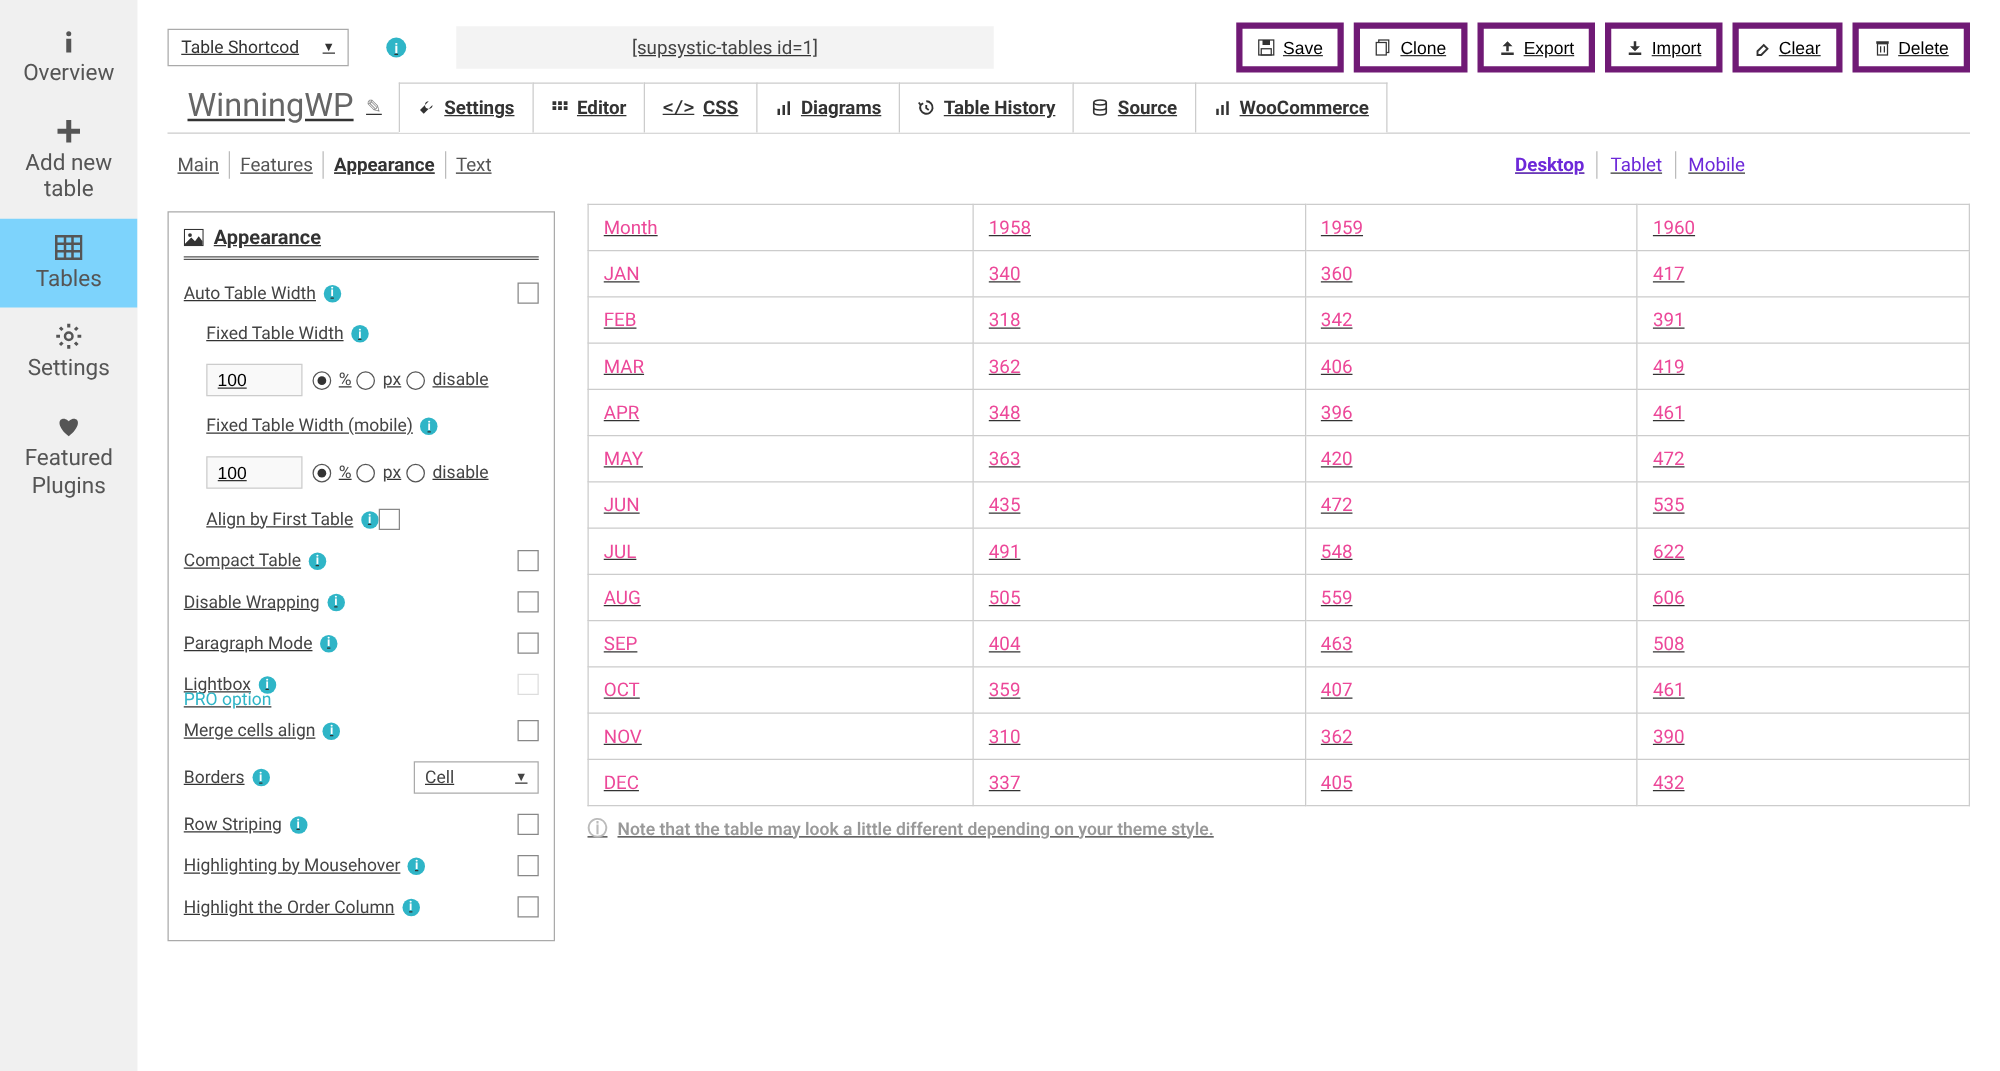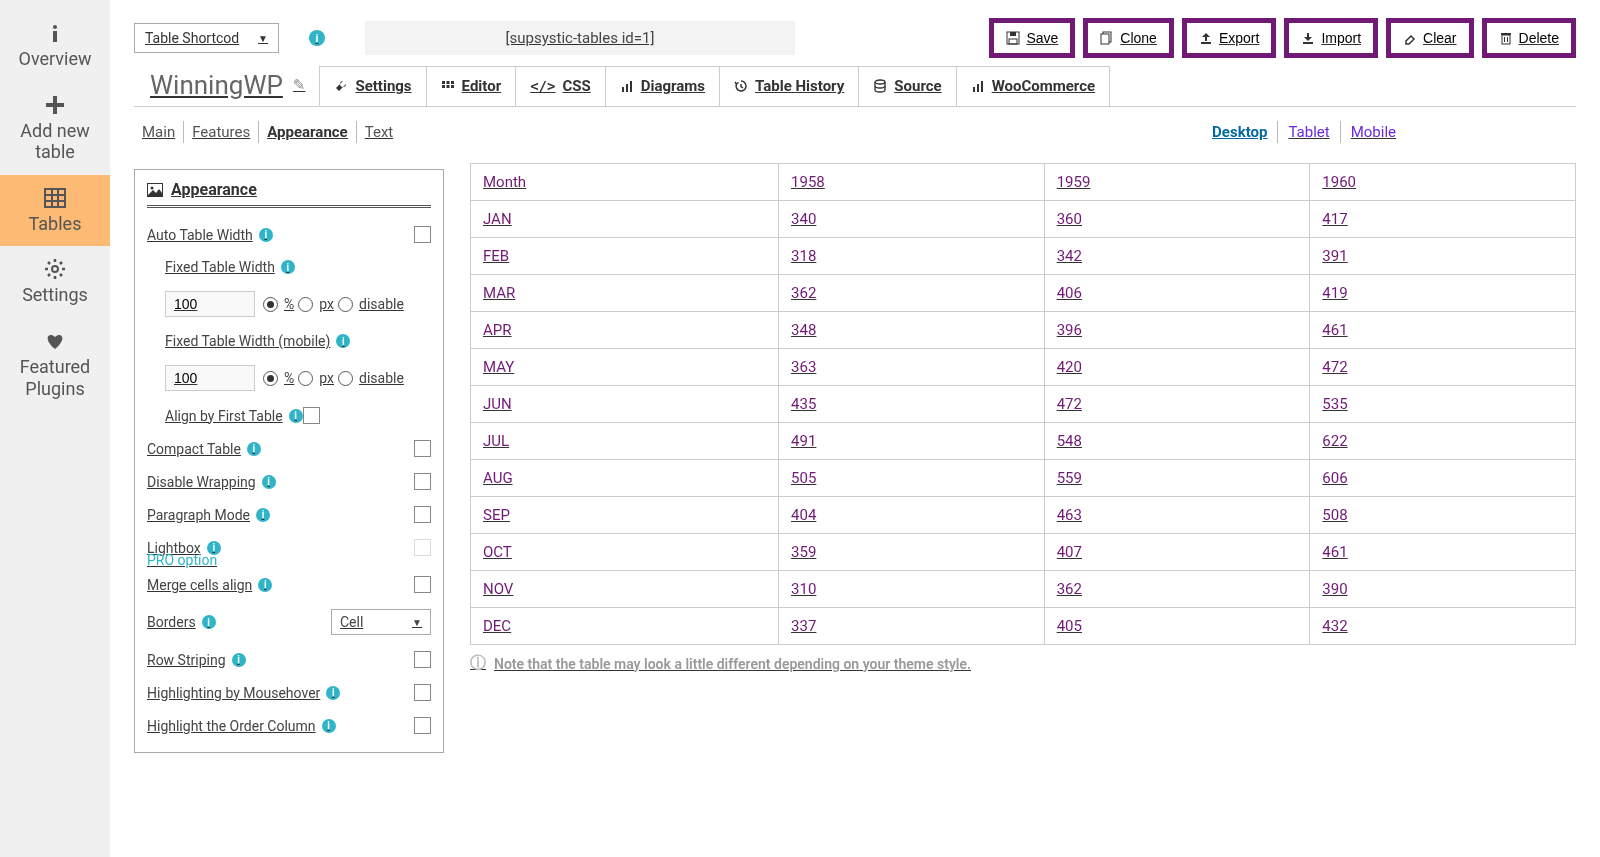--- a/index.html
+++ b/index.html
@@ -2,21 +2,21 @@
 <html><head>
 <meta charset="utf-8">
 <style>
 * { box-sizing: border-box; margin: 0; padding: 0; }
 body { font-family: -apple-system, "Segoe UI", Roboto, Arial, sans-serif; font-size: 14px; color: #333; background: #f0f0f0; }
 .app { display: flex; width: 1600px; height: 857px; background: #f0f0f0; }
 
 
 .sidebar-nav { width: 110px; background: #f0f0f0; padding-top: 10px; }
 .nav-item { display: flex; flex-direction: column; align-items: center; padding: 12px 5px; cursor: pointer; color: #555; text-align: center; }
-.nav-item.active { background: #fdba74; }
+.nav-item.active { background: #7dd3fc; }
 .nav-item .nav-icon { font-size: 22px; margin-bottom: 4px; color: #555; }
 .nav-item .nav-label { font-size: 18px; line-height: 1.2; }
 
 
 .main { flex: 1; background: #fff; padding: 18px 24px; overflow: hidden; text-decoration: underline; }
 
 
 .top-row { display: flex; align-items: center; margin-bottom: 6px; }
 .shortcode-select { border: 1px solid #aaa; padding: 6px 10px; font-size: 14px; background: #fff; min-width: 145px; cursor: pointer; display: flex; align-items: center; justify-content: space-between; }
 .shortcode-select .caret { margin-left: 6px; font-size: 10px; }
@@ -51,37 +51,37 @@
 
 .panel { border: 1px solid #aaa; padding: 10px 12px; }
 .panel-head { font-weight: 700; font-size: 16px; border-bottom: 3px double #555; padding-bottom: 6px; margin-bottom: 10px; display: flex; align-items: center; gap: 8px; }
 .opt-row { display: flex; align-items: center; justify-content: space-between; padding: 8px 0; font-size: 14px; color: #444; }
 .opt-row .opt-label { display: flex; align-items: center; gap: 6px; }
 .info-ic { width: 14px; height: 14px; border-radius: 50%; background: #2fb5c7; color: #fff; font-size: 10px; display: inline-flex; align-items: center; justify-content: center; font-weight: bold; cursor: pointer; }
 .chk { width: 17px; height: 17px; border: 1px solid #888; background: #fff; cursor: pointer; }
 .chk.faded { border-color: #ddd; }
 .sub-opt { padding-left: 18px; }
 .sub-opt .opt-row { justify-content: flex-start; }
-.width-input { width: 90px; padding: 4px 8px; border: 1px solid #ccc; background: #f9f9f9; margin-right: 8px; font-size: 14px; }
+.width-input { width: 77px; padding: 4px 8px; border: 1px solid #ccc; background: #f9f9f9; margin-right: 8px; font-size: 14px; }
 .radio-group { display: flex; align-items: center; gap: 4px; font-size: 14px; }
 .radio { width: 15px; height: 15px; border: 1.5px solid #555; border-radius: 50%; display: inline-flex; align-items: center; justify-content: center; cursor: pointer; margin-right: 2px; }
 .radio.sel::after { content: ""; width: 7px; height: 7px; background: #333; border-radius: 50%; }
 .pro-note { font-size: 14px; color: #2fb5c7; margin-top: -4px; }
 .border-select { border: 1px solid #aaa; padding: 4px 8px; min-width: 100px; font-size: 14px; background: #fff; display: flex; align-items: center; justify-content: space-between; cursor: pointer; text-align: center; }
 
 
 .view-tabs { display: flex; gap: 0; font-size: 15px; margin-bottom: 10px; justify-content: flex-end; margin-right: 0; }
 .view-tab { padding: 2px 10px; cursor: pointer; color: #6d28d9; border-right: 1px solid #bbb; }
 .view-tab:last-child { border-right: none; }
-.view-tab.active { font-weight: 700; text-decoration: underline; color: #0369a1; }
+.view-tab.active { font-weight: 700; text-decoration: underline; color: #6d28d9; }
 .right-head { display: flex; justify-content: flex-end; margin-bottom: 10px; padding-right: 170px; }
 
 
 .preview-table { width: 100%; border-collapse: collapse; border: 1px solid #555; }
-.preview-table th, .preview-table td { border: 1px solid #ccc; padding: 9px 12px; text-align: left; font-size: 15px; font-weight: 400; color: #701a75; }
+.preview-table th, .preview-table td { border: 1px solid #ccc; padding: 9px 12px; text-align: left; font-size: 15px; font-weight: 400; color: #ec4899; }
 .preview-table .hrow td { }
 .preview-note { margin-top: 8px; color: #999; font-size: 14px; display: flex; align-items: center; gap: 8px; font-weight: 600; }
 .note-ic { color: #bbb; font-size: 16px; }
 
 svg { display: block; }
 </style>
 </head>
 <body>
 
 <div class="app">

